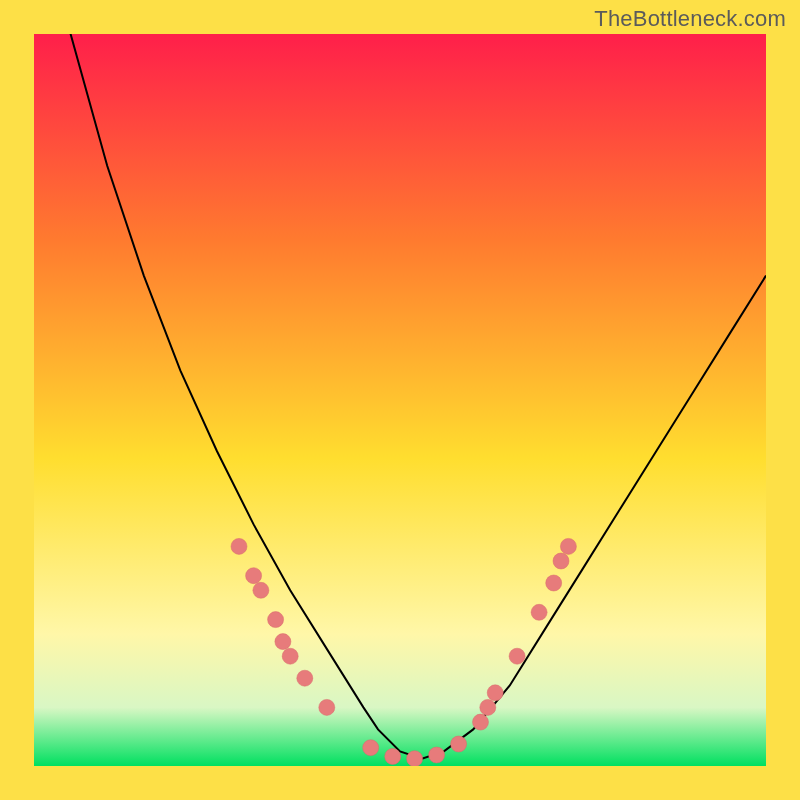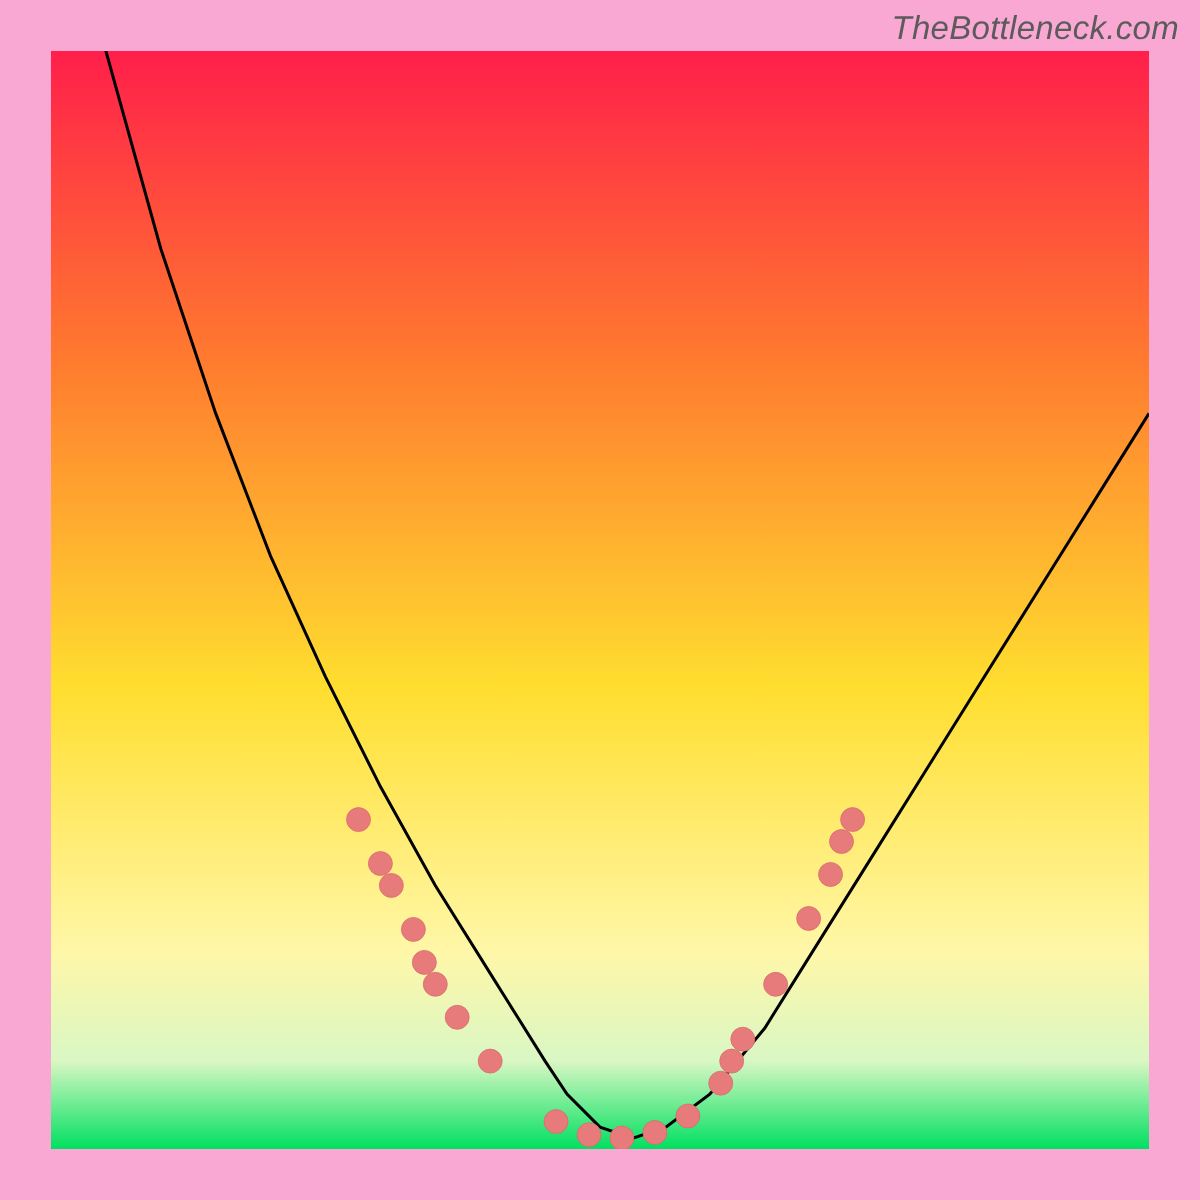--- a/index.html
+++ b/index.html
@@ -8,22 +8,21 @@
     width: 800px;
     height: 800px;
     background: #000;
     font-family: Arial, Helvetica, sans-serif;
     overflow: hidden;
   }
   .stage {
     position: relative;
     width: 800px;
     height: 800px;
-    background: #f9a8d4;
-    font-style: italic;
+    background: #fde047;
   }
   .watermark {
     position: absolute;
     top: 6px;
     right: 14px;
     color: #5b5b5b;
     font-size: 22px;
     font-weight: 500;
     letter-spacing: 0.2px;
     z-index: 20;

